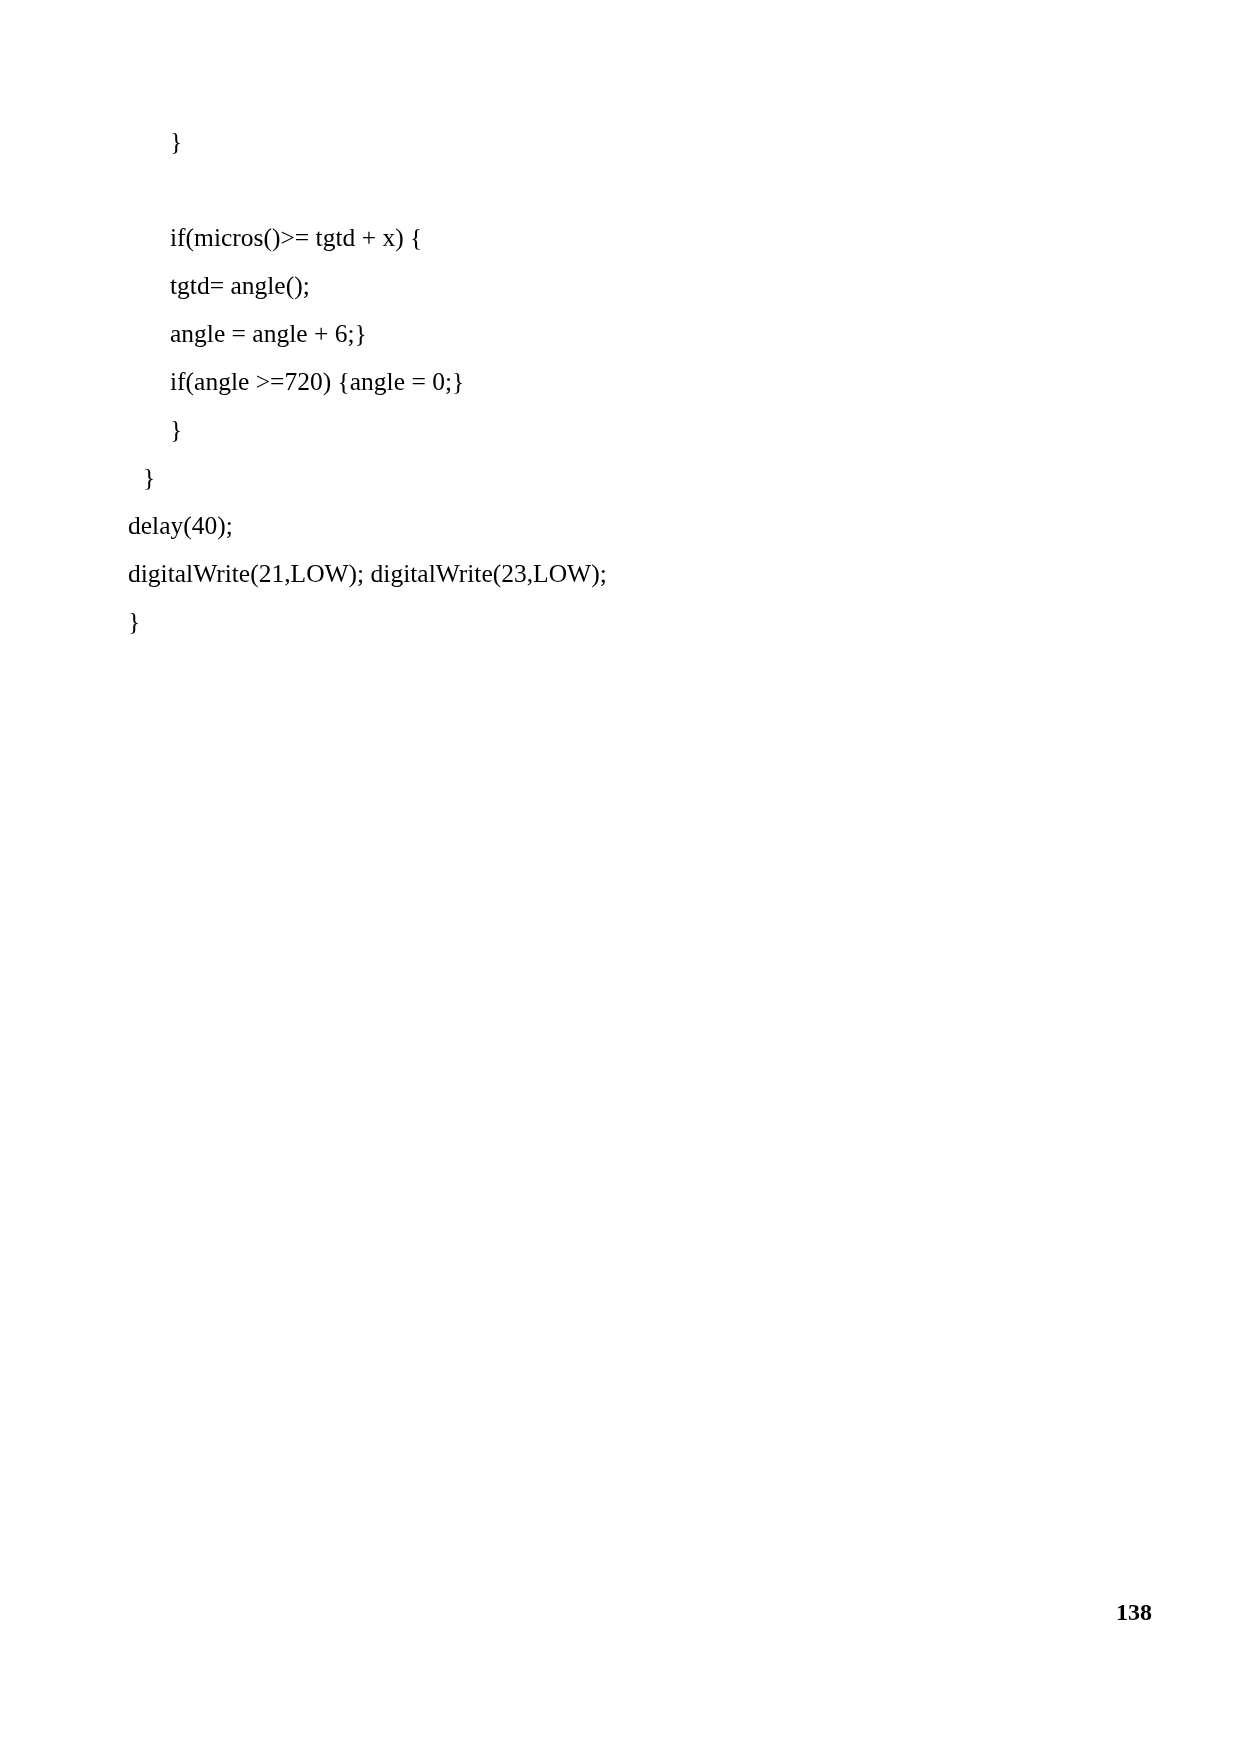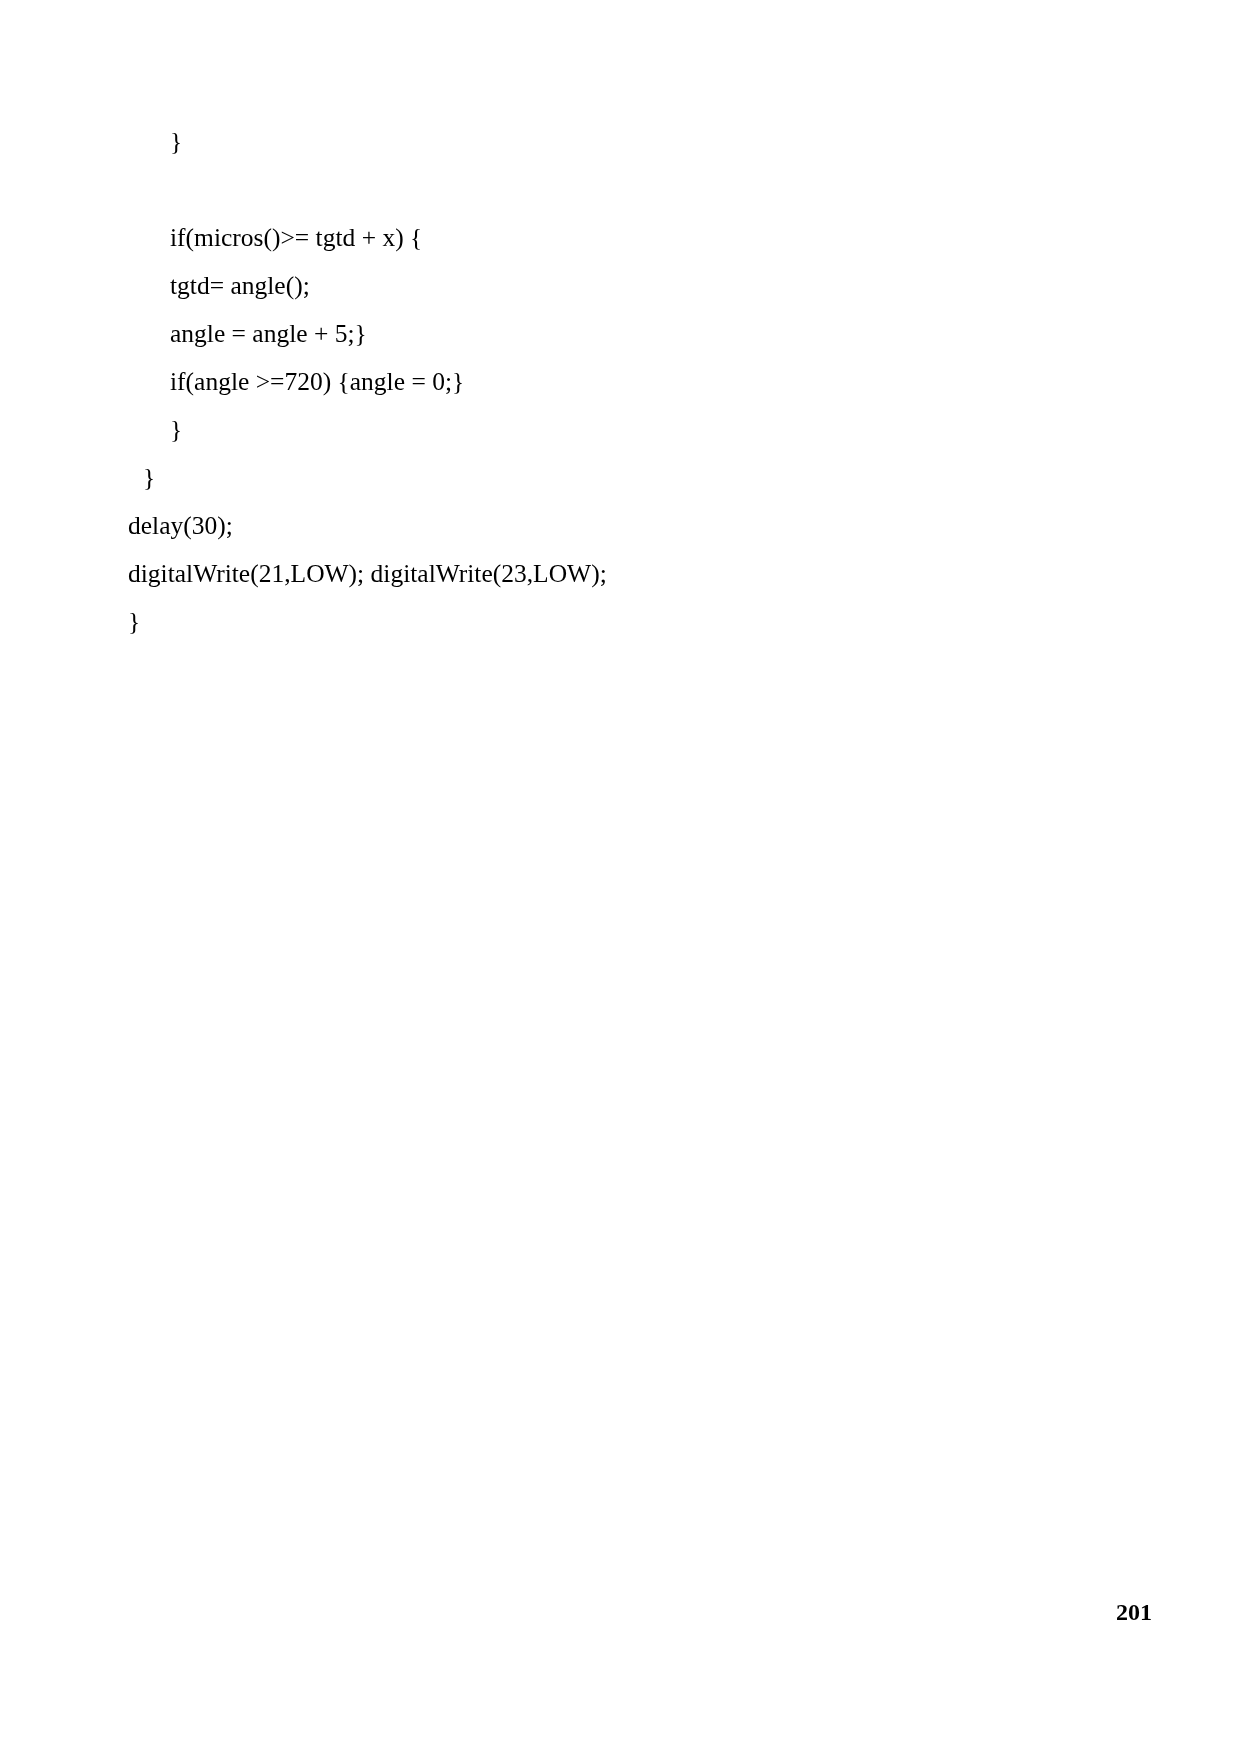--- a/index.html
+++ b/index.html
@@ -66,33 +66,33 @@
 
       <div class="code-line ind-3">}</div>
 
       <div class="blank-line">&nbsp;</div>
 
 
       <div class="code-line ind-3">if(micros()&gt;= tgtd + x) {</div>
 
       <div class="code-line ind-3">tgtd= angle();</div>
 
-      <div class="code-line ind-3">angle = angle + 5;}</div>
+      <div class="code-line ind-3">angle = angle + 6;}</div>
 
       <div class="code-line ind-3">if(angle &gt;=720) {angle = 0;}</div>
 
       <div class="code-line ind-3">}</div>
 
       <div class="code-line ind-1">}</div>
 
-      <div class="code-line ind-0">delay(30);</div>
+      <div class="code-line ind-0">delay(40);</div>
 
       <div class="code-line ind-0">digitalWrite(21,LOW); digitalWrite(23,LOW);</div>
 
       <div class="code-line ind-0">}</div>
 
     </div>
 
   </div>
 
-  <div class="page-number">201</div>
+  <div class="page-number">138</div>
 
 </div>
 
 </body></html>

